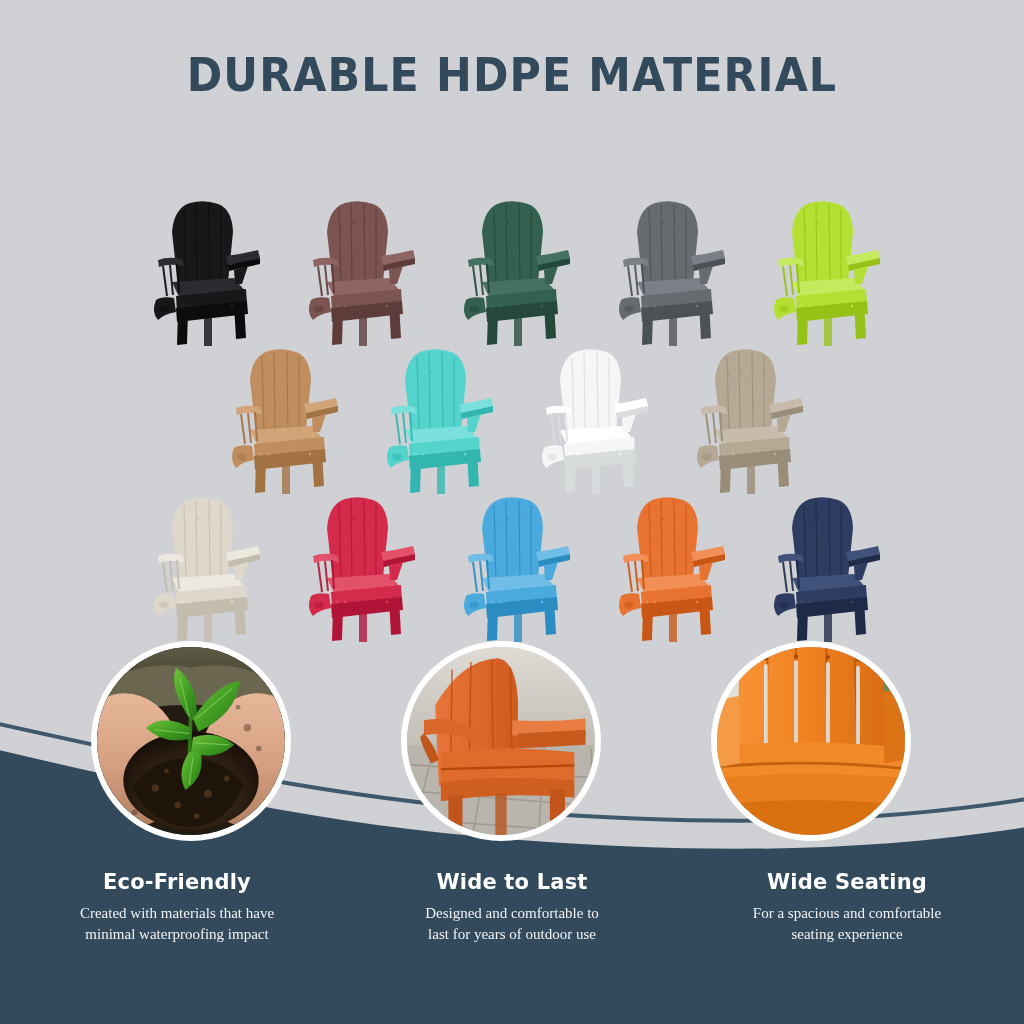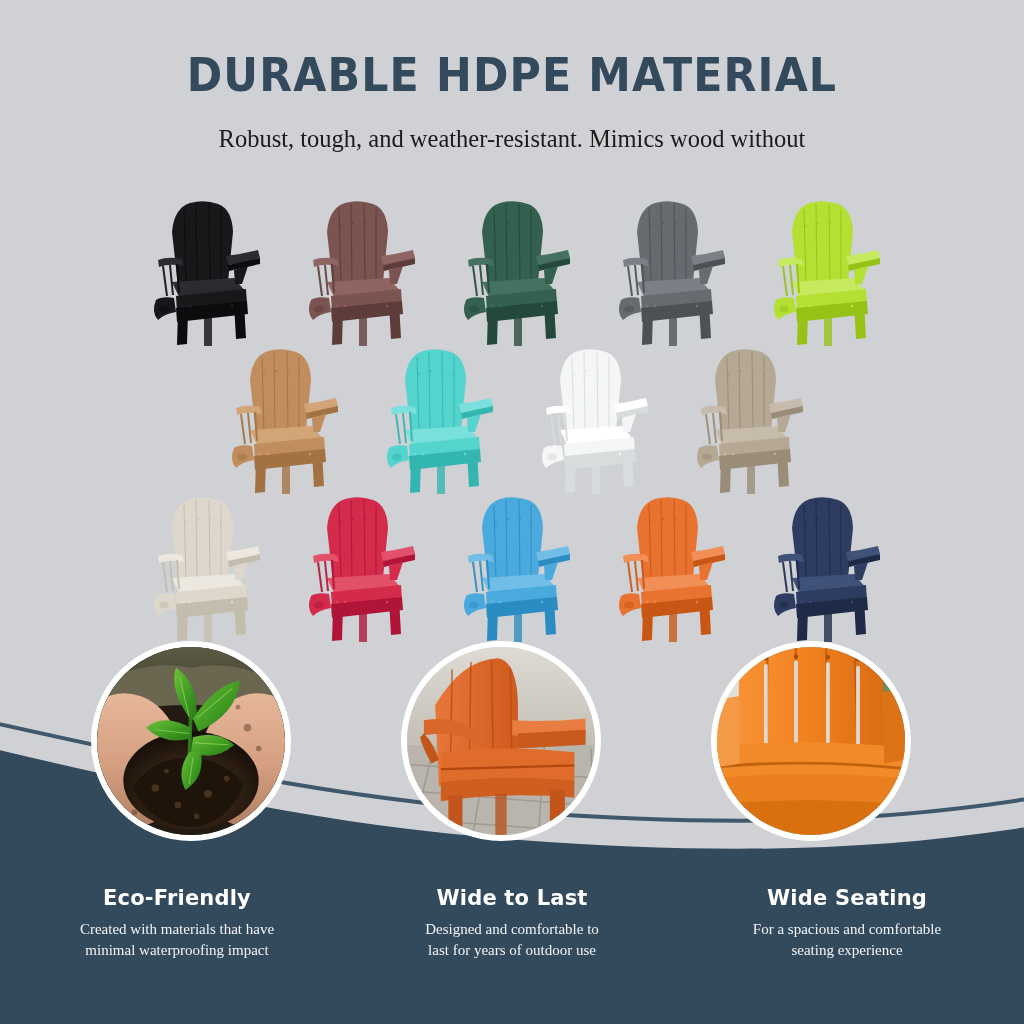--- a/index.html
+++ b/index.html
@@ -32,21 +32,21 @@
   .row-2{top:296px;}
   .cell{width:155px;height:150px;position:relative;}
 
   
   .cell svg{position:absolute;left:50%;top:0;transform:translateX(-50%);display:block;}
 
   
   .wave{position:absolute;left:0;top:630px;width:1024px;height:394px;z-index:3;}
 
   
-  .footer{position:absolute;left:0;top:16px;width:1024px;height:796px;z-index:6;pointer-events:none;}
+  .footer{position:absolute;left:0;top:0;width:1024px;height:796px;z-index:6;pointer-events:none;}
   .feat{position:absolute;width:330px;text-align:center;pointer-events:auto;}
   .feat-0{left:12px;}
   .feat-1{left:347px;}
   .feat-2{left:682px;}
   .feat h3{
     margin:0;position:absolute;top:870px;width:330px;
     font-family:"DejaVu Sans",sans-serif;
     font-weight:bold;font-size:21px;color:#ffffff;letter-spacing:.2px;
   }
   .feat p{
@@ -65,21 +65,20 @@
   .circle-1{left:401px;top:641px;}
   .circle-2{left:711px;top:641px;}
   .circle svg{display:block;width:100%;height:100%;}
 </style>
 </head>
 <body style="background: rgb(207, 209, 212);">
 
 <div class="hero">
   <div class="title">DURABLE HDPE MATERIAL</div>
   <div class="sub">
-    <div>Robust, tough, and weather-resistant. Mimics wood without</div>
   </div>
 </div>
 
 <div class="grid" id="chair-grid">
     <div class="row row-0">
       <div class="cell" title="Black">
         <svg viewBox="0 0 120 150" width="120" height="150">
           <path d="M30 36 Q32 12 48 7 Q62 3 76 8 Q90 13 91 36 L86 86 L36 90 Z" fill="#17181a"></path>
           <g stroke="#0c0c0e" stroke-width="1.1" fill="none" opacity=".85">
             <path d="M42 13 L44 88"></path>

